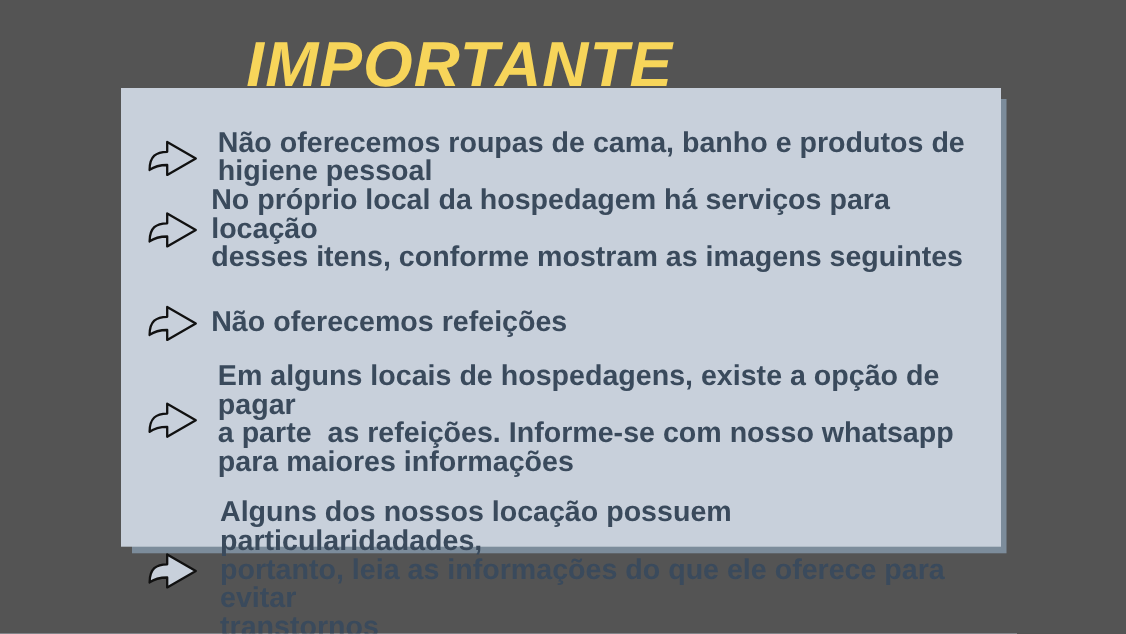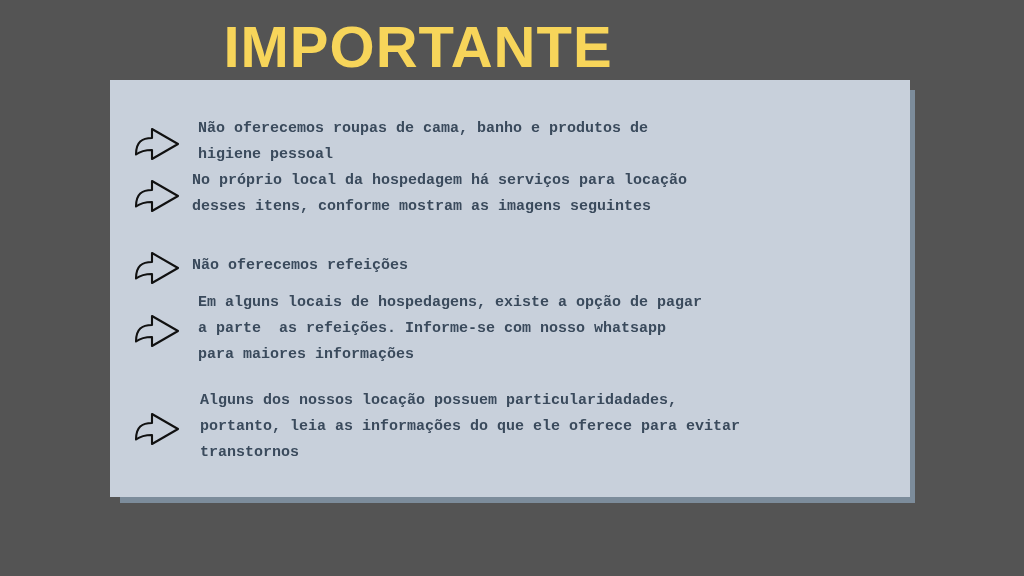--- a/index.html
+++ b/index.html
@@ -20,30 +20,31 @@
   .slide {
     position: absolute;
     inset: 0;
     width: 1024px;
     height: 576px;
   }
 
   
   .slide-title {
     position: absolute;
-    top: 16px;
+    top: 28px;
     left: 0;
     width: 836px;
     text-align: center;
     font-size: 58px;
     line-height: 62px;
     font-weight: bold;
     letter-spacing: 1px;
     color: #F7D55A;
     white-space: nowrap;
+    font-style: italic;
   }
 
   
   .card-shadow {
     position: absolute;
     left: 120px;
     top: 90px;
     width: 795px;
     height: 413px;
     background: #7C8C9B;
@@ -72,33 +73,32 @@
   }
 
   .bullet-icon {
     flex: 0 0 auto;
     width: 52px;
     height: 40px;
     display: block;
   }
 
   .bullet-text {
-    font-size: 15px;
+    font-size: 26px;
     line-height: 26px;
     font-weight: bold;
     color: #3A4A5C;
     white-space: pre-wrap;
-    font-family: Liberation Mono, monospace;
   }
 
   
   .b1 { margin-top: 18px; }
   .b2 { }
   .b3 { margin-top: 26px; }
-  .b4 { margin-top: 4px; }
+  .b4 { margin-top: 16px; }
   .b5 { margin-top: 20px; }
 
   .b1 .bullet-text { padding-left: 8px; }
   .b2 .bullet-text { padding-left: 2px; }
   .b3 .bullet-text { padding-left: 2px; }
   .b4 .bullet-text { padding-left: 8px; }
   .b5 .bullet-text { padding-left: 10px; }
 </style>
 </head>
 <body>

